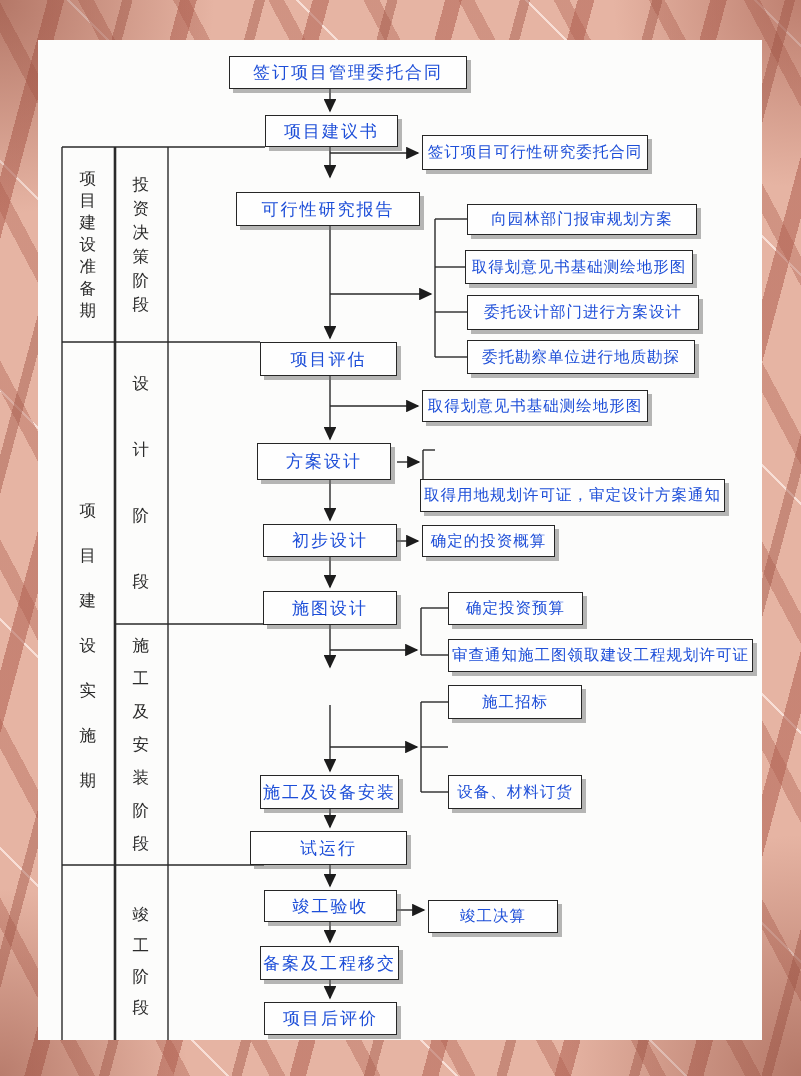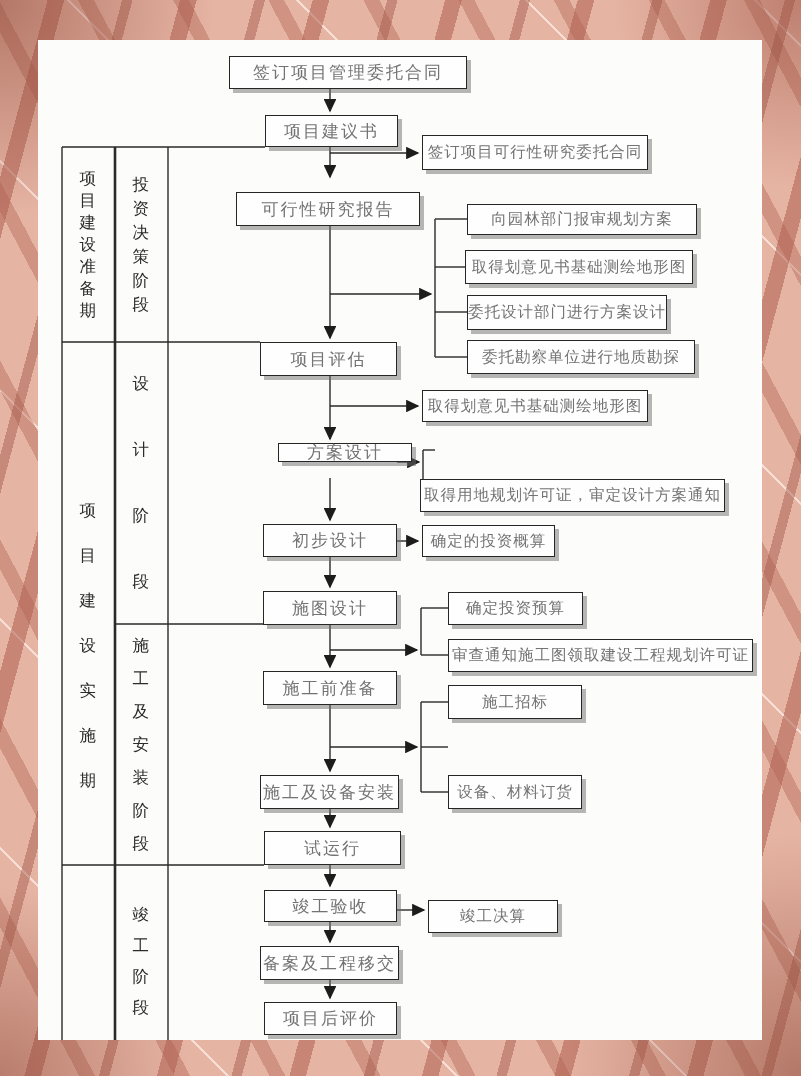--- a/index.html
+++ b/index.html
@@ -26,21 +26,21 @@
   }
   .panel{
     position:absolute;left:38px;top:40px;width:724px;height:1000px;
     background:#fcfcfb;
   }
   svg.connectors{position:absolute;left:0;top:0;pointer-events:none;}
   .box{
     position:absolute;background:#fefefe;border:1.5px solid #262626;
     box-shadow:4px 4px 0 rgba(110,110,110,.5);
     display:flex;align-items:center;justify-content:center;
-    color:#737373;white-space:nowrap;box-sizing:border-box;
+    color:#1d4ed8;white-space:nowrap;box-sizing:border-box;
   }
   .box.main{font-size:17px;letter-spacing:2px;}
   .box.side{font-size:15.5px;letter-spacing:1px;}
   .vlabel{
     position:absolute;display:flex;align-items:center;justify-content:center;
     color:#2b2b2b;
   }
   .vlabel span{
     display:block;width:18px;word-break:break-all;
     font-size:16.5px;
@@ -111,34 +111,33 @@
       <line x1="383" y1="662" x2="410" y2="662"></line>
       <line x1="383" y1="707" x2="410" y2="707"></line>
       <line x1="383" y1="752" x2="410" y2="752"></line>
     </g>
   </svg>
 
   <div class="box main" style="left:191px;top:16px;width:238px;height:33px">签订项目管理委托合同</div>
   <div class="box main" style="left:227px;top:75px;width:133px;height:32px">项目建议书</div>
   <div class="box main" style="left:198px;top:152px;width:184px;height:34px">可行性研究报告</div>
   <div class="box main" style="left:222px;top:302px;width:137px;height:34px">项目评估</div>
-  <div class="box main" style="left:240px;top:403px;width:134px;height:19px">方案设计</div>
+  <div class="box main" style="left:219px;top:403px;width:134px;height:37px">方案设计</div>
   <div class="box main" style="left:225px;top:484px;width:134px;height:33px">初步设计</div>
   <div class="box main" style="left:225px;top:551px;width:134px;height:34px">施图设计</div>
-  <div class="box main" style="left:225px;top:631px;width:134px;height:34px">施工前准备</div>
   <div class="box main" style="left:222px;top:735px;width:139px;height:34px">施工及设备安装</div>
-  <div class="box main" style="left:226px;top:791px;width:137px;height:34px">试运行</div>
+  <div class="box main" style="left:212px;top:791px;width:157px;height:34px">试运行</div>
   <div class="box main" style="left:226px;top:850px;width:133px;height:32px">竣工验收</div>
   <div class="box main" style="left:222px;top:906px;width:139px;height:34px">备案及工程移交</div>
   <div class="box main" style="left:226px;top:962px;width:133px;height:33px">项目后评价</div>
 
   <div class="box side" style="left:384px;top:95px;width:226px;height:35px">签订项目可行性研究委托合同</div>
   <div class="box side" style="left:429px;top:164px;width:230px;height:31px">向园林部门报审规划方案</div>
   <div class="box side" style="left:427px;top:210px;width:228px;height:34px">取得划意见书基础测绘地形图</div>
-  <div class="box side" style="left:429px;top:255px;width:200px;height:35px">委托设计部门进行方案设计</div>
+  <div class="box side" style="left:429px;top:255px;width:232px;height:35px">委托设计部门进行方案设计</div>
   <div class="box side" style="left:429px;top:300px;width:228px;height:34px">委托勘察单位进行地质勘探</div>
   <div class="box side" style="left:384px;top:350px;width:226px;height:32px">取得划意见书基础测绘地形图</div>
   <div class="box side" style="left:382px;top:439px;width:305px;height:33px">取得用地规划许可证，审定设计方案通知</div>
   <div class="box side" style="left:384px;top:485px;width:133px;height:32px">确定的投资概算</div>
   <div class="box side" style="left:410px;top:552px;width:135px;height:33px">确定投资预算</div>
   <div class="box side" style="left:410px;top:599px;width:305px;height:33px">审查通知施工图领取建设工程规划许可证</div>
   <div class="box side" style="left:410px;top:645px;width:134px;height:34px">施工招标</div>
   <div class="box side" style="left:410px;top:735px;width:134px;height:34px">设备、材料订货</div>
   <div class="box side" style="left:390px;top:860px;width:130px;height:33px">竣工决算</div>
 

